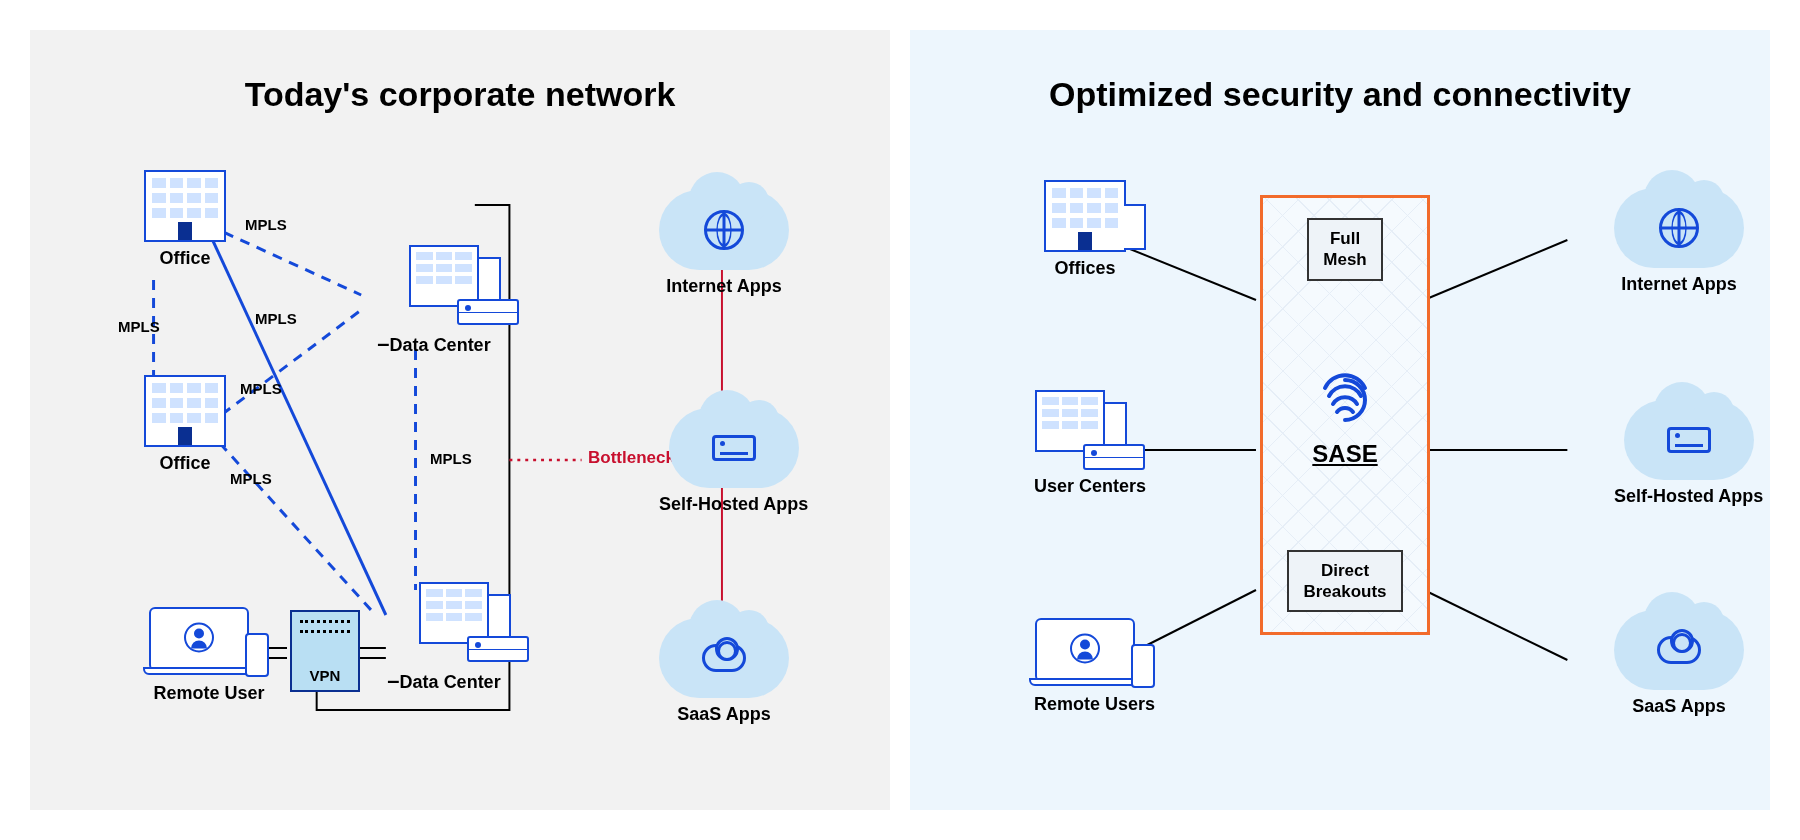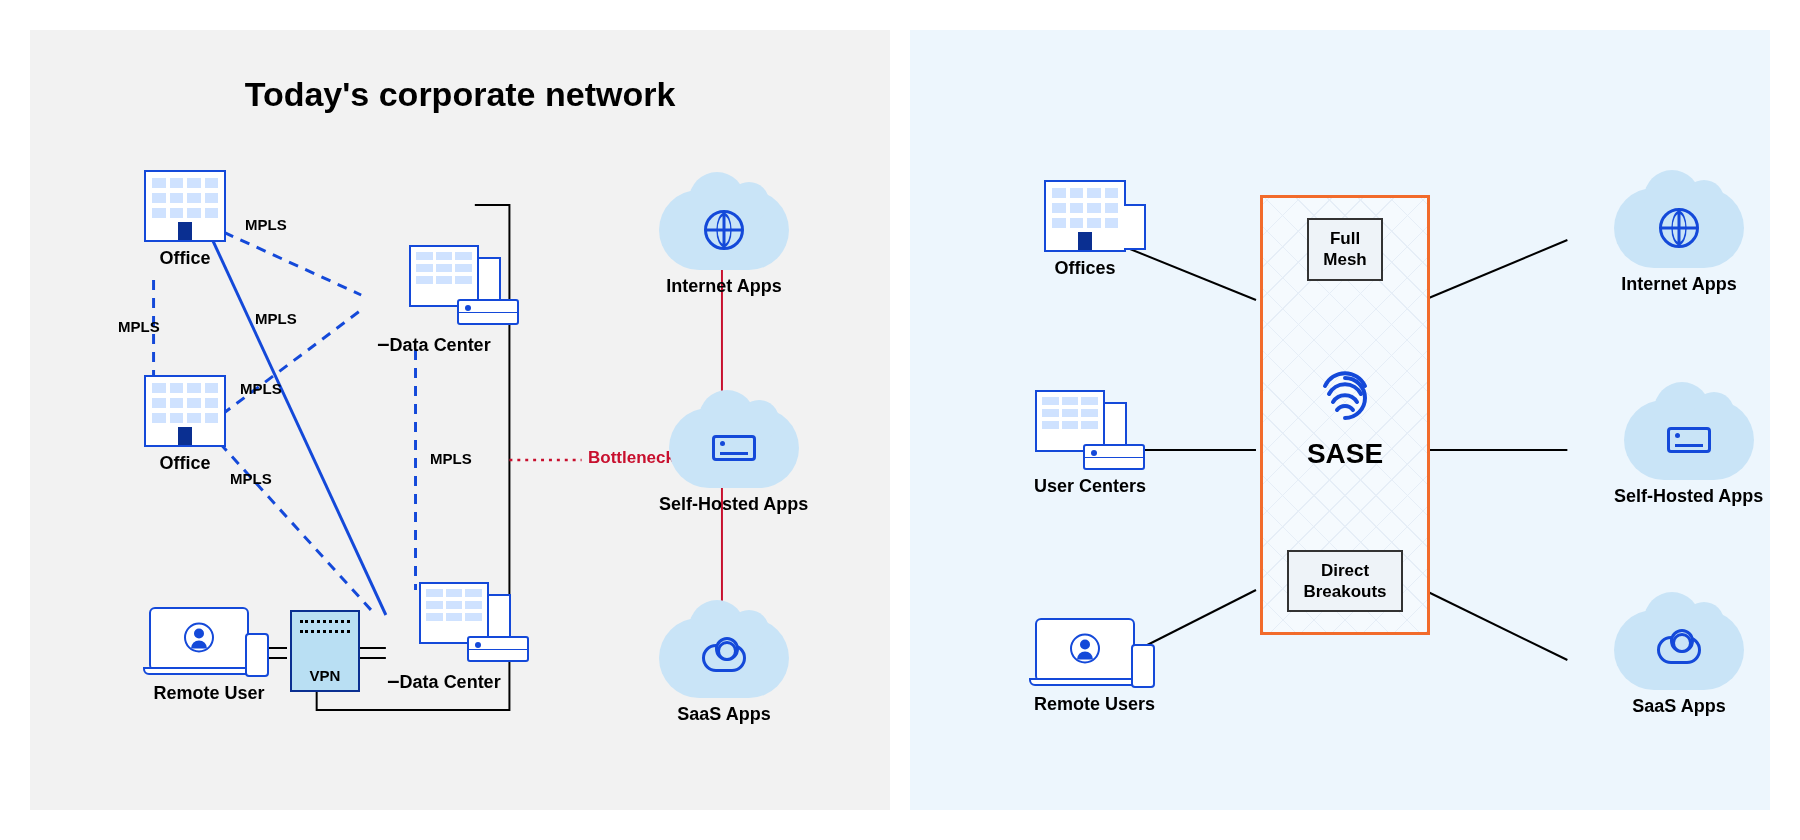--- a/index.html
+++ b/index.html
@@ -120,21 +120,21 @@
       #f5fafe;
     display:flex;flex-direction:column;align-items:center;justify-content:space-between;
     padding:20px 14px;
   }
   .sase-chip{
     border:2px solid #333;background:#eef3f8;
     padding:8px 14px;font-weight:600;font-size:17px;text-align:center;
     line-height:1.25;
   }
   .sase-center{display:flex;flex-direction:column;align-items:center;gap:14px;}
-  .sase-label{font-weight:800;font-size:28px;}
+  .sase-label{font-weight:800;font-size:24px;text-decoration:underline;}
   .fingerprint{width:64px;height:64px;}
   .fingerprint svg{width:100%;height:100%;}
 
   
   .wire-label{
     position:absolute;font-weight:700;font-size:15px;background:transparent;
   }
   .bottleneck{color:#c8102e;font-weight:700;font-size:17px;}
 
 </style>
@@ -327,20 +327,21 @@
     <div class="cloud">
         <div class="cloud-inner">
           <div class="cloud-mini"></div>
         </div>
       </div>
     <div class="node-label">SaaS Apps</div>
   </div>
 </div>
 
 <div class="panel panel-right">
+  <div class="panel-title">Optimized security and connectivity</div>
 
   <svg class="diagram" viewBox="0 0 870 780" preserveAspectRatio="none">
     <line x1="200" y1="210" x2="350" y2="270" stroke="#000" stroke-width="2"></line>
     <line x1="200" y1="420" x2="350" y2="420" stroke="#000" stroke-width="2"></line>
     <line x1="210" y1="630" x2="350" y2="560" stroke="#000" stroke-width="2"></line>
     <line x1="520" y1="270" x2="665" y2="210" stroke="#000" stroke-width="2"></line>
     <line x1="520" y1="420" x2="665" y2="420" stroke="#000" stroke-width="2"></line>
     <line x1="520" y1="560" x2="665" y2="630" stroke="#000" stroke-width="2"></line>
   </svg>
 

